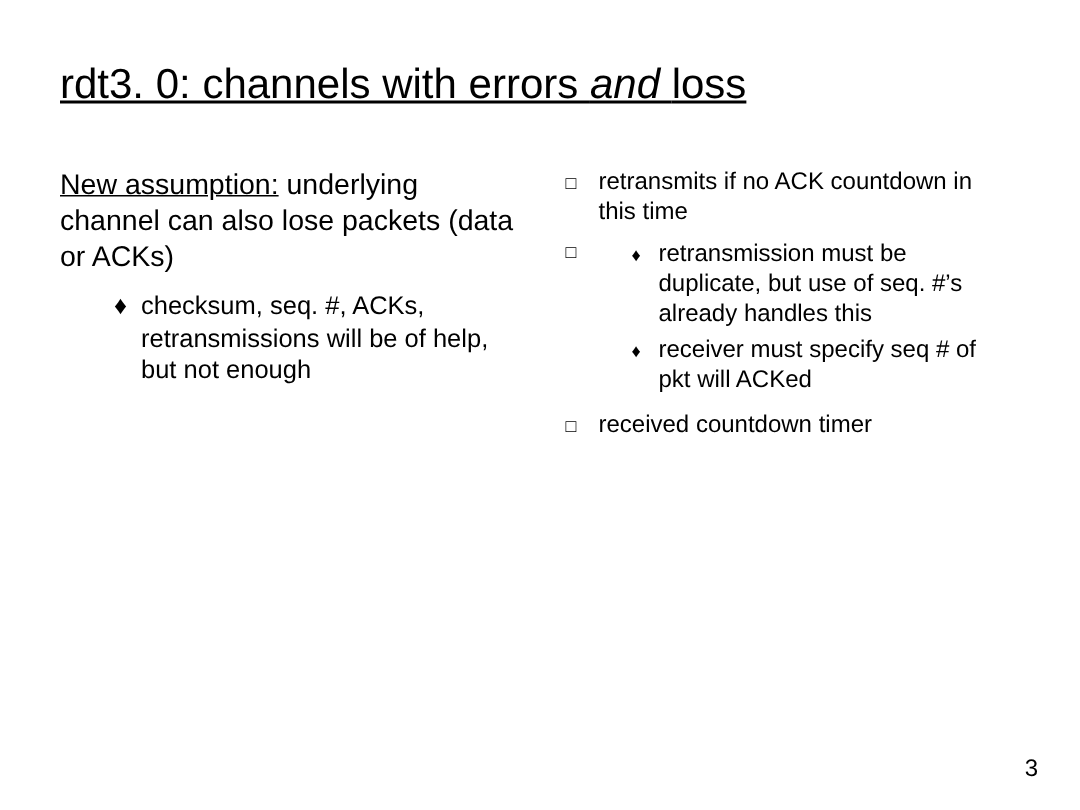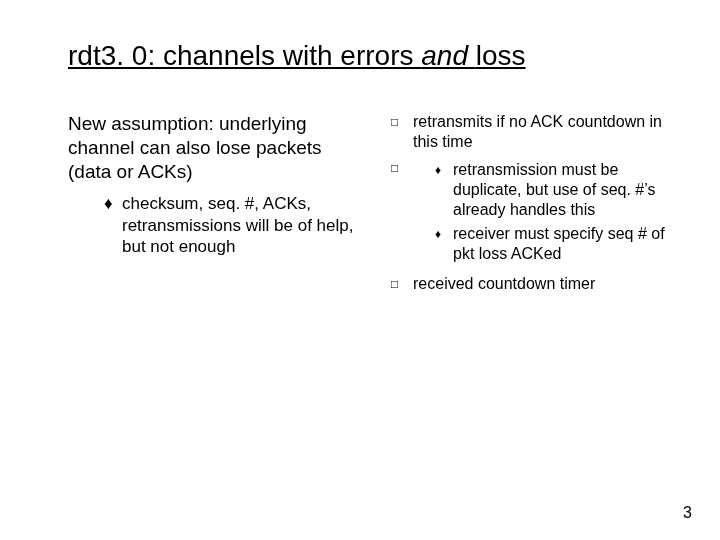--- a/index.html
+++ b/index.html
@@ -8,39 +8,39 @@
     width: 720px;
     height: 540px;
     background: #fff;
     font-family: Arial, Helvetica, sans-serif;
     color: #000;
   }
   .slide {
     box-sizing: border-box;
     width: 720px;
     height: 540px;
-    padding: 40px 50px 20px 68px;
+    padding: 40px 50px 20px 40px;
     position: relative;
   }
   .title {
     font-size: 28px;
     text-decoration: underline;
     margin-bottom: 40px;
   }
   .title .italic { font-style: italic; }
   .cols {
     display: flex;
     gap: 24px;
   }
   .col {
     flex: 1;
     font-size: 19px;
     line-height: 1.25;
   }
-  .lead { }
+  .lead { text-decoration: underline; }
   .block { margin-bottom: 10px; }
   .sub-list { margin-top: 6px; padding-left: 36px; }
   .sub-item { display: flex; margin-bottom: 6px; font-size: 17px; }
   .sub-item .mark { flex: 0 0 18px; }
   .box-list { padding-left: 10px; }
   .box-item { display: flex; margin-bottom: 6px; font-size: 16px; }
   .box-item .mark { flex: 0 0 22px; font-size: 12px; line-height: 20px; }
   .box-item .txt { flex: 1; }
   .dia-list { padding-left: 22px; margin-top: 2px; }
   .dia-item { display: flex; margin-bottom: 4px; font-size: 16px; }
@@ -86,21 +86,21 @@
         <div class="box-item">
           <span class="mark">□</span>
           <span class="txt">
             <div class="dia-list">
               <div class="dia-item">
                 <span class="mark">♦</span>
                 <span>retransmission must be duplicate, but use of seq. #’s already handles this</span>
               </div>
               <div class="dia-item">
                 <span class="mark">♦</span>
-                <span>receiver must specify seq # of pkt loss ACKed</span>
+                <span>receiver must specify seq # of pkt will ACKed</span>
               </div>
             </div>
           </span>
         </div>
 
         <div class="box-item">
           <span class="mark">□</span>
           <span class="txt">received countdown timer</span>
         </div>
 

